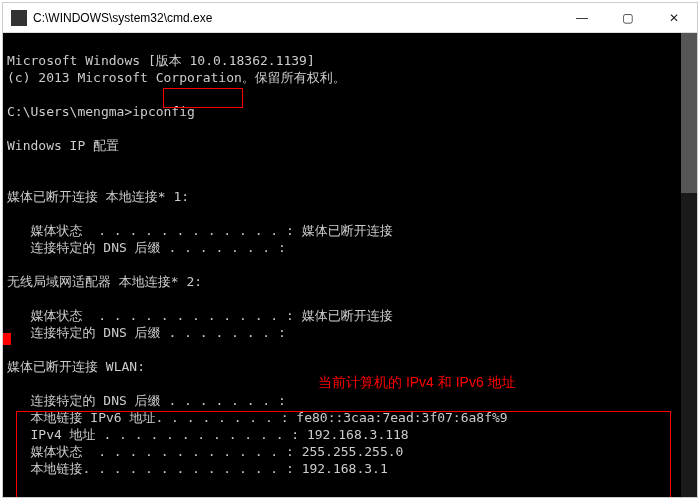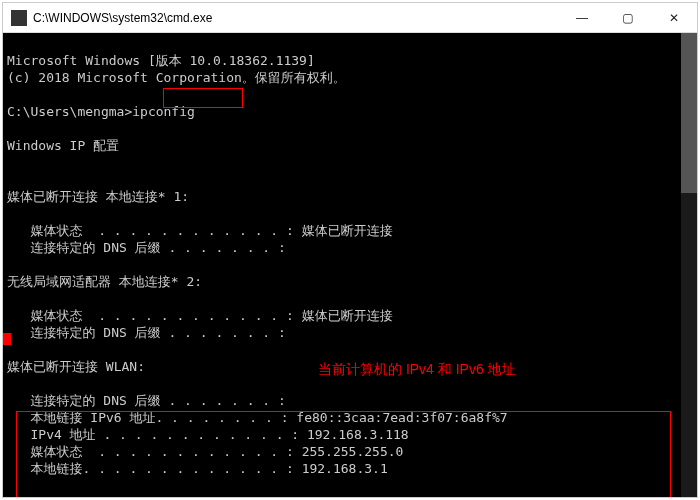--- a/index.html
+++ b/index.html
@@ -70,21 +70,21 @@
     .box1 { left: 160px; top: 55px; width: 80px; height: 20px; }
     .box2 { left: 13px; top: 378px; width: 655px; height: 88px; }
     .anno {
       position: absolute;
       color: #f00;
       font-size: 14px;
       font-family: "Microsoft YaHei","SimHei",sans-serif;
       white-space: nowrap;
     }
     .anno1 { left: 260px; top: 56px; }
-    .anno2 { left: 315px; top: 328px; }
+    .anno2 { left: 315px; top: 341px; }
     .side {
       position: absolute;
       left: 0;
       top: 300px;
       width: 8px;
       height: 12px;
       background: #f00;
     }
     .scrollbar {
       position: absolute;
@@ -110,41 +110,41 @@
     <span class="titlebar-title">C:\WINDOWS\system32\cmd.exe</span>
     <div class="titlebar-buttons">
       <div class="tbtn">—</div>
       <div class="tbtn">▢</div>
       <div class="tbtn close">✕</div>
     </div>
   </div>
 
   <div class="terminal">
 <span>Microsoft Windows [版本 10.0.18362.1139]</span>
-<span>(c) 2018 Microsoft Corporation。保留所有权利。</span>
+<span>(c) 2013 Microsoft Corporation。保留所有权利。</span>
 
 <span>C:\Users\mengma&gt;</span><span>ipconfig</span>
 
 <span>Windows IP 配置</span>
 
 
 <span>媒体已断开连接 本地连接* 1:</span>
 
 <span>   媒体状态  . . . . . . . . . . . . : </span><span>媒体已断开连接</span>
 <span>   连接特定的 DNS 后缀 . . . . . . . :</span>
 
 <span>无线局域网适配器 本地连接* 2:</span>
 
 <span>   媒体状态  . . . . . . . . . . . . : </span><span>媒体已断开连接</span>
 <span>   连接特定的 DNS 后缀 . . . . . . . :</span>
 
 <span>媒体已断开连接 WLAN:</span>
 
 <span>   连接特定的 DNS 后缀 . . . . . . . :</span>
-<span>   本地链接 IPv6 地址. . . . . . . . : </span><span>fe80::3caa:7ead:3f07:6a8f%7</span>
+<span>   本地链接 IPv6 地址. . . . . . . . : </span><span>fe80::3caa:7ead:3f07:6a8f%9</span>
 <span>   IPv4 地址 . . . . . . . . . . . . : </span><span>192.168.3.118</span>
 <span>   媒体状态  . . . . . . . . . . . . : </span><span>255.255.255.0</span>
 <span>   本地链接. . . . . . . . . . . . . : </span><span>192.168.3.1</span>
 
 <span>C:\Users\mengma&gt;</span>
     <div class="box-red box1"></div>
     <div class="box-red box2"></div>
     <div class="anno anno2">当前计算机的 IPv4 和 IPv6 地址</div>
     <div class="side"></div>
     <div class="scrollbar">

